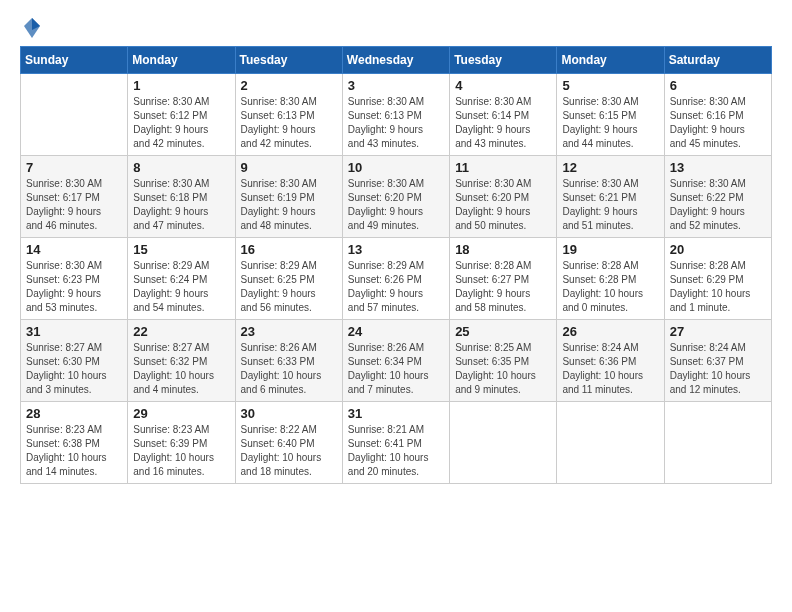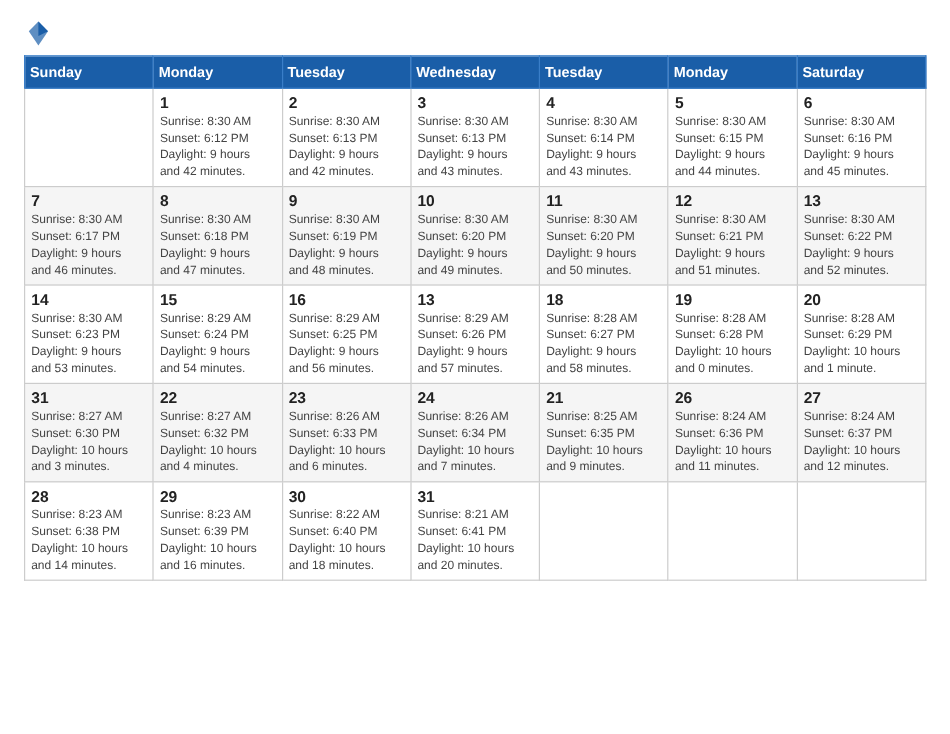--- a/index.html
+++ b/index.html
@@ -232,21 +232,21 @@
           </td>
           <td>
             <span class="day-number">23</span>
             <div class="day-info">Sunrise: 8:26 AM<br>Sunset: 6:33 PM<br>Daylight: 10 hours<br>and 6 minutes.</div>
           </td>
           <td>
             <span class="day-number">24</span>
             <div class="day-info">Sunrise: 8:26 AM<br>Sunset: 6:34 PM<br>Daylight: 10 hours<br>and 7 minutes.</div>
           </td>
           <td>
-            <span class="day-number">21</span>
+            <span class="day-number">25</span>
             <div class="day-info">Sunrise: 8:25 AM<br>Sunset: 6:35 PM<br>Daylight: 10 hours<br>and 9 minutes.</div>
           </td>
           <td>
             <span class="day-number">26</span>
             <div class="day-info">Sunrise: 8:24 AM<br>Sunset: 6:36 PM<br>Daylight: 10 hours<br>and 11 minutes.</div>
           </td>
           <td>
             <span class="day-number">27</span>
             <div class="day-info">Sunrise: 8:24 AM<br>Sunset: 6:37 PM<br>Daylight: 10 hours<br>and 12 minutes.</div>
           </td>

